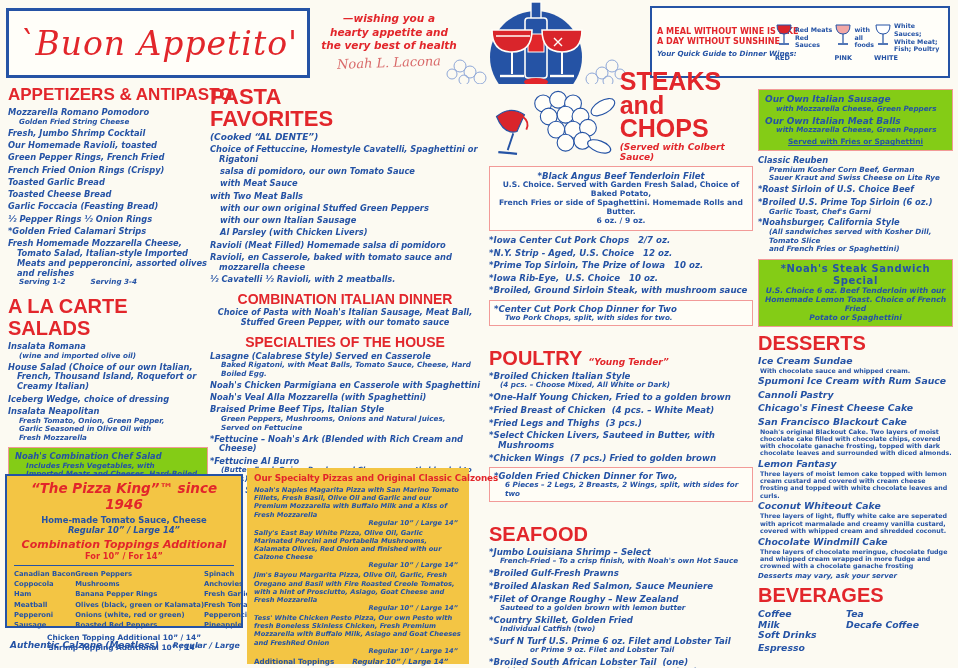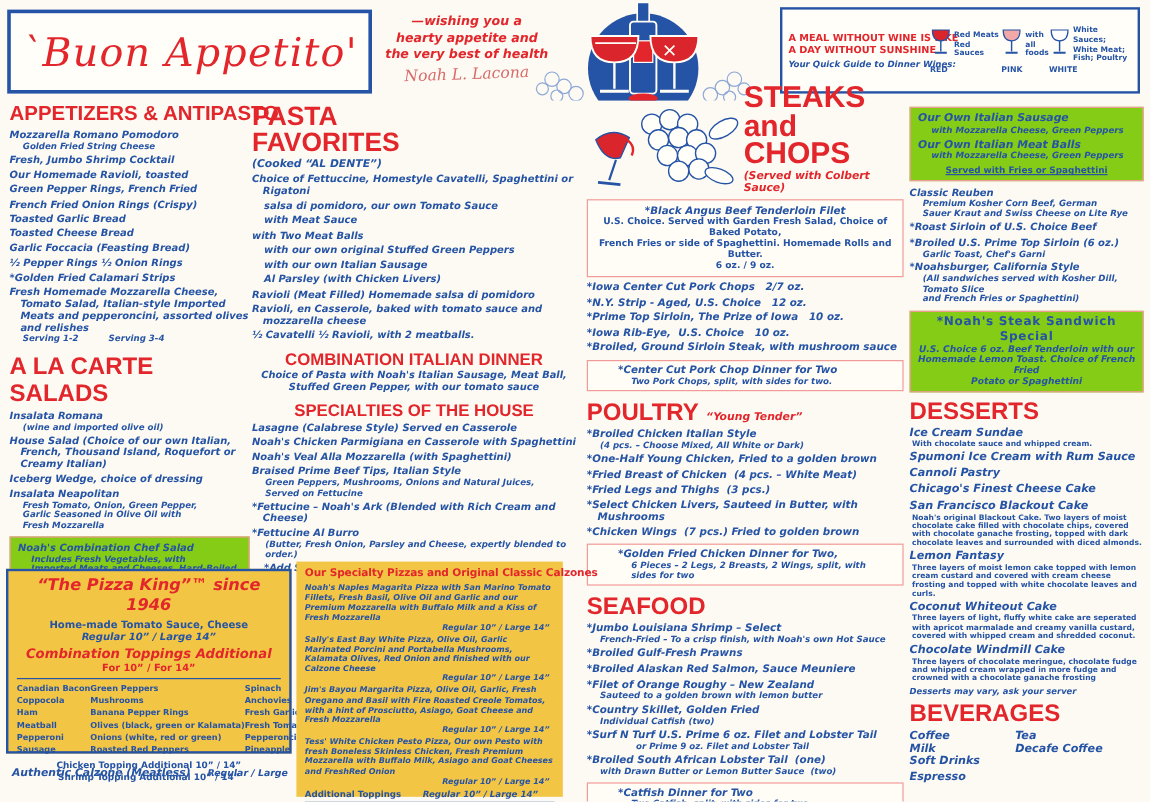--- a/index.html
+++ b/index.html
@@ -57,26 +57,26 @@
   #specialties-section h2{text-align:center;margin-bottom:3px;}
   #include-box{border:1.5px solid #f29a98;width:168px;margin:7px auto 0;text-align:center;padding:3px 4px;background:#fffdf6;}
   #include-line1{font-size:8.8px;font-weight:700;font-style:italic;color:#2553a5;border-bottom:1.5px solid #2553a5;display:inline-block;padding:0 2px 1px;}
   #include-line2{font-size:6.4px;font-weight:700;color:#e2262b;margin-top:2px;}
 
   
   #steaks-header{display:flex;align-items:flex-end;height:78px;}
   #steaks-titles{margin-left:auto;text-align:left;padding-top:4px;}
   #steaks-title1,#steaks-title2{font-size:25px;line-height:0.95;}
   #steaks-sub{font-size:9px;font-weight:700;font-style:italic;color:#e2262b;margin-top:1px;}
-  .dinner-box{border:1.5px solid #f29a98;padding:3px 25px;margin:4px 0;background:#fffdf6;}
+  .dinner-box{border:1.5px solid #f29a98;padding:3px 4px;margin:4px 0;background:#fffdf6;}
   .dinner-box .mi-n{font-size:9.3px;}
   #steak-top-box{text-align:center;padding:4px 6px;}
   #steak-top-box .mi-n{font-size:9.5px;padding-left:0;text-indent:0;}
   #steak-top-box .mi-d{padding-left:0;font-size:7.6px;font-style:normal;}
-  #poultry-section,#seafood-section{margin-top:8px;}
+  #poultry-section,#seafood-section{margin-top:22px;}
   .h-inline{display:flex;align-items:baseline;gap:6px;margin-bottom:3px;}
   #poultry-title,#seafood-title{font-size:20px;}
   #poultry-tag{font-size:9px;font-weight:700;font-style:italic;color:#e2262b;}
   #col3 .mi-n{font-size:8.6px;}
 
   
   #sandwiches-title{font-size:18px;margin-bottom:3px;}
   #sw-box .mi-n{font-size:9px;}
   #sw-note{font-size:7.4px;font-weight:700;text-align:center;text-decoration:underline;margin-top:1px;}
   #sw-special{text-align:center;padding:3px 4px;}
@@ -341,20 +341,21 @@
   </div>
   <div id="combination-section">
     <h2 class="sec" id="combination-title">COMBINATION ITALIAN DINNER</h2>
     <div id="combination-desc">Choice of Pasta with Noah's Italian Sausage, Meat Ball, Stuffed Green Pepper, with our tomato sauce</div>
   </div>
   <div id="specialties-section">
     <h2 class="sec" id="specialties-title">SPECIALTIES OF THE HOUSE</h2>
     <div>
         <div class="mi">
           <div class="mi-n">Lasagne (Calabrese Style) Served en Casserole</div>
+          <div class="mi-d">Baked Rigatoni, with Meat Balls, Tomato Sauce, Cheese, Hard Boiled Egg.</div>
         </div>
         <div class="mi">
           <div class="mi-n">Noah's Chicken Parmigiana en Casserole with Spaghettini</div>
         </div>
         <div class="mi">
           <div class="mi-n">Noah's Veal Alla Mozzarella (with Spaghettini)</div>
         </div>
         <div class="mi">
           <div class="mi-n">Braised Prime Beef Tips, Italian Style</div>
           <div class="mi-d">Green Peppers, Mushrooms, Onions and Natural Juices,</div>

